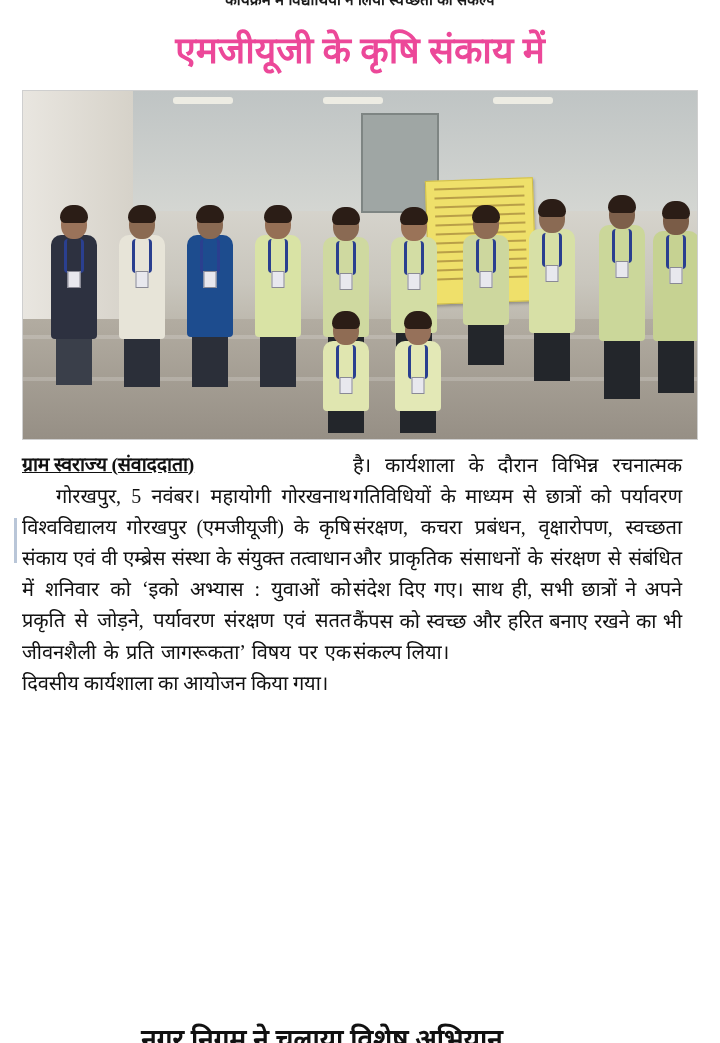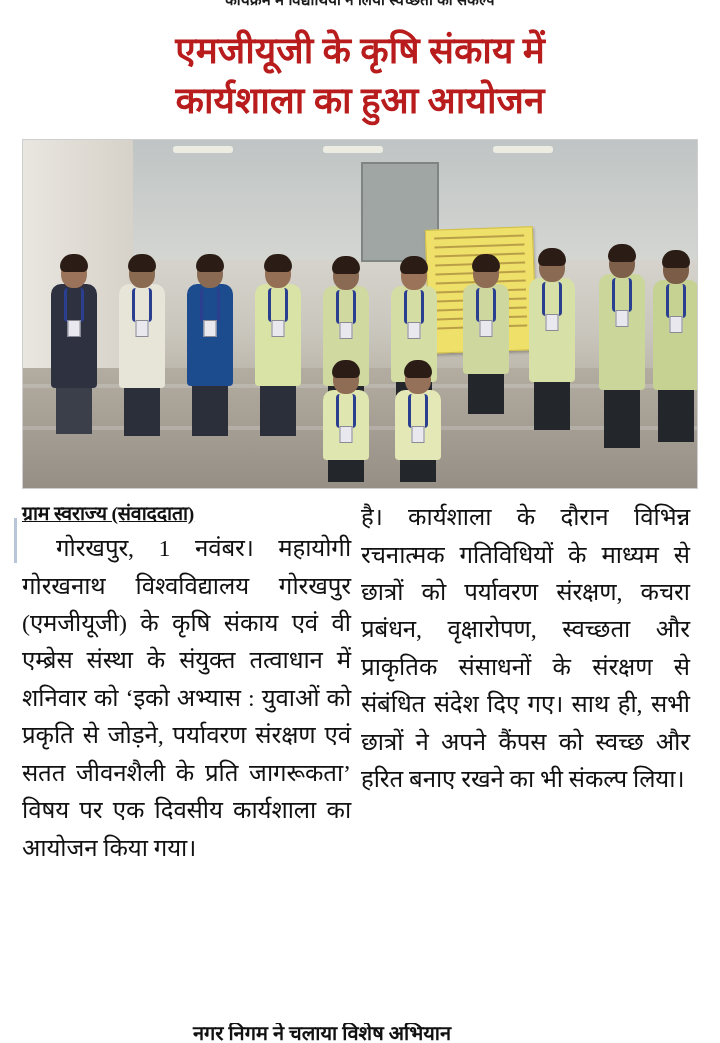--- a/index.html
+++ b/index.html
@@ -55,21 +55,21 @@
     background: #b9c6d8;
   }
 
   .headline {
     margin: 8px 24px 0 24px;
     text-align: center;
     font-family: "Liberation Serif", "DejaVu Serif", serif;
     font-weight: bold;
     font-size: 37px;
     line-height: 1.34;
-    color: #b91c1c;
+    color: #ec4899;
     letter-spacing: 0px;
   }
   .headline .line {
     display: block;
     white-space: nowrap;
   }
 
   .photo-wrap {
     margin: 14px 22px 0 22px;
     width: 676px;
@@ -188,54 +188,54 @@
     transform: translateX(-50%);
     top: 36px;
     width: 11px; height: 15px;
     background: #e8e8ee;
     border: 1px solid #8a8a95;
   }
 
   .columns {
     margin: 10px 22px 0 22px;
     display: flex;
-    gap: 10px;
+    gap: 2px;
   }
   .col {
     width: 329px;
     color: #111111;
   }
   .byline {
     font-weight: bold;
     font-size: 19.5px;
     text-decoration: underline;
     margin-bottom: 4px;
     letter-spacing: -0.2px;
   }
   p.body-text {
     margin: 0 0 2px 0;
-    font-size: 24px;
+    font-size: 20px;
     line-height: 1.56;
     text-align: justify;
     text-justify: inter-word;
     letter-spacing: -0.1px;
   }
   p.indent {
     text-indent: 34px;
   }
   .bottom-clip {
     position: absolute;
     left: 0;
     bottom: 0;
     width: 644px;
     height: 20px;
     overflow: hidden;
     text-align: center;
     font-weight: bold;
-    font-size: 20px;
+    font-size: 28px;
     color: #111;
     white-space: nowrap;
   }
   .bottom-clip span {
     display: inline-block;
     transform: translateY(-4px);
   }
 </style>
 </head>
 <body>
@@ -243,21 +243,20 @@
 <div class="top-strip">
   <span>कार्यक्रम में विद्यार्थियों ने लिया स्वच्छता का संकल्प</span>
 </div>
 
 <div class="page">
 
   <div class="left-rule"></div>
 
   <h1 class="headline">
     <span class="line">एमजीयूजी के कृषि संकाय में</span>
-    <span class="line">कार्यशाला का हुआ आयोजन</span>
   </h1>
 
   <div class="photo-wrap">
     <div class="photo">
       <div class="wall-left"></div>
       <div class="wall-panel"></div>
       <div class="ceiling-light" style="left:150px"></div>
       <div class="ceiling-light" style="left:300px"></div>
       <div class="ceiling-light" style="left:470px"></div>
       <div class="door"></div>
@@ -400,21 +399,21 @@
           <i></i>
           <i></i>
           <i></i>
       </div>
     </div>
   </div>
 
   <div class="columns">
     <div class="col">
       <div class="byline">ग्राम स्वराज्य (संवाददाता)</div>
-      <p class="body-text indent">गोरखपुर, 1 नवंबर। महायोगी गोरखनाथ विश्वविद्यालय गोरखपुर (एमजीयूजी) के कृषि संकाय एवं वी एम्ब्रेस संस्था के संयुक्त तत्वाधान में शनिवार को ‘इको अभ्यास : युवाओं को प्रकृति से जोड़ने, पर्यावरण संरक्षण एवं सतत जीवनशैली के प्रति जागरूकता’ विषय पर एक दिवसीय कार्यशाला का आयोजन किया गया।</p>
+      <p class="body-text indent">गोरखपुर, 5 नवंबर। महायोगी गोरखनाथ विश्वविद्यालय गोरखपुर (एमजीयूजी) के कृषि संकाय एवं वी एम्ब्रेस संस्था के संयुक्त तत्वाधान में शनिवार को ‘इको अभ्यास : युवाओं को प्रकृति से जोड़ने, पर्यावरण संरक्षण एवं सतत जीवनशैली के प्रति जागरूकता’ विषय पर एक दिवसीय कार्यशाला का आयोजन किया गया।</p>
     </div>
     <div class="col">
       <p class="body-text">है। कार्यशाला के दौरान विभिन्न रचनात्मक गतिविधियों के माध्यम से छात्रों को पर्यावरण संरक्षण, कचरा प्रबंधन, वृक्षारोपण, स्वच्छता और प्राकृतिक संसाधनों के संरक्षण से संबंधित संदेश दिए गए। साथ ही, सभी छात्रों ने अपने कैंपस को स्वच्छ और हरित बनाए रखने का भी संकल्प लिया।</p>
     </div>
   </div>
 
 </div>
 
 <div class="bottom-clip">
   <span>नगर निगम ने चलाया विशेष अभियान</span>

